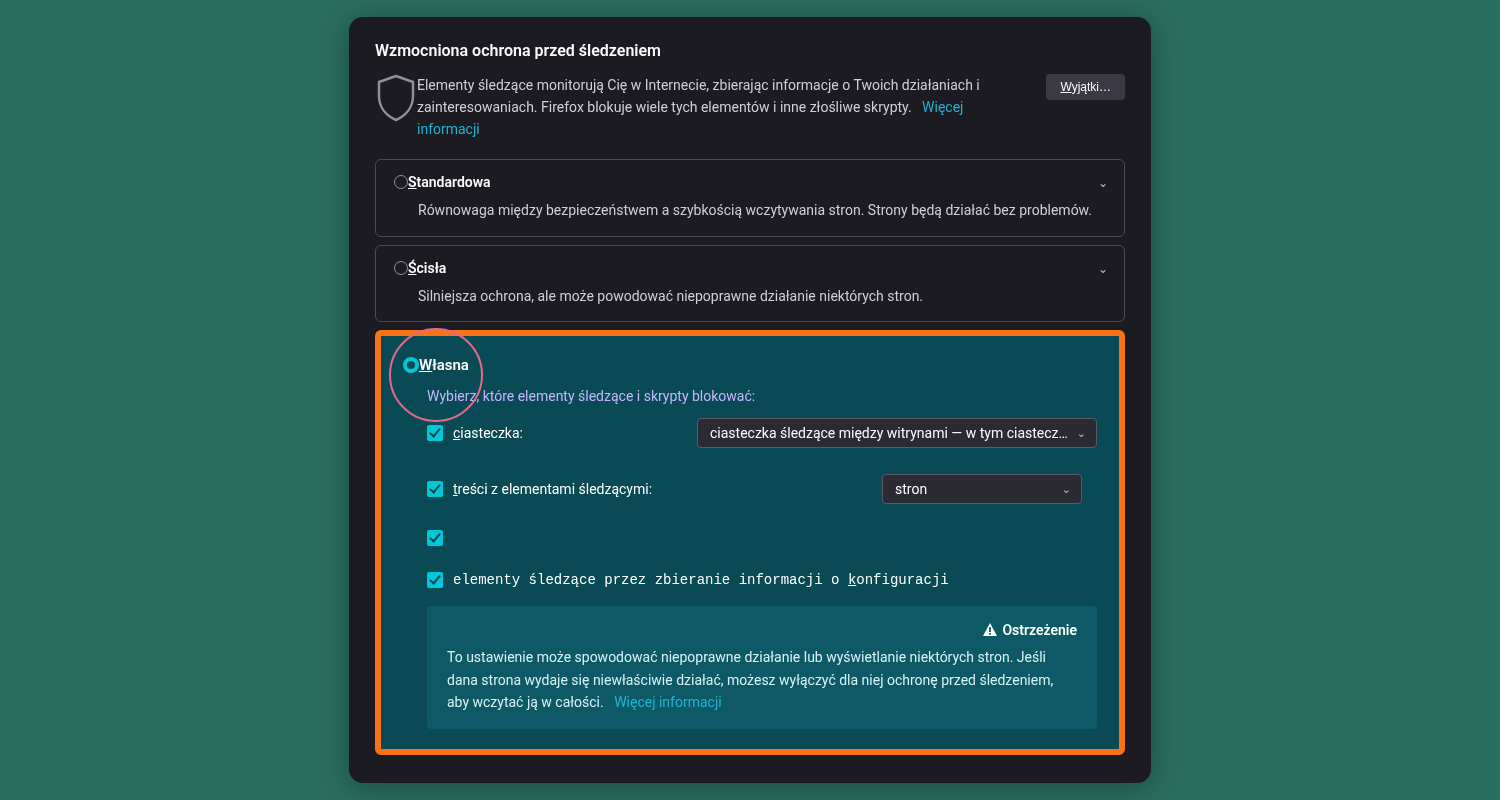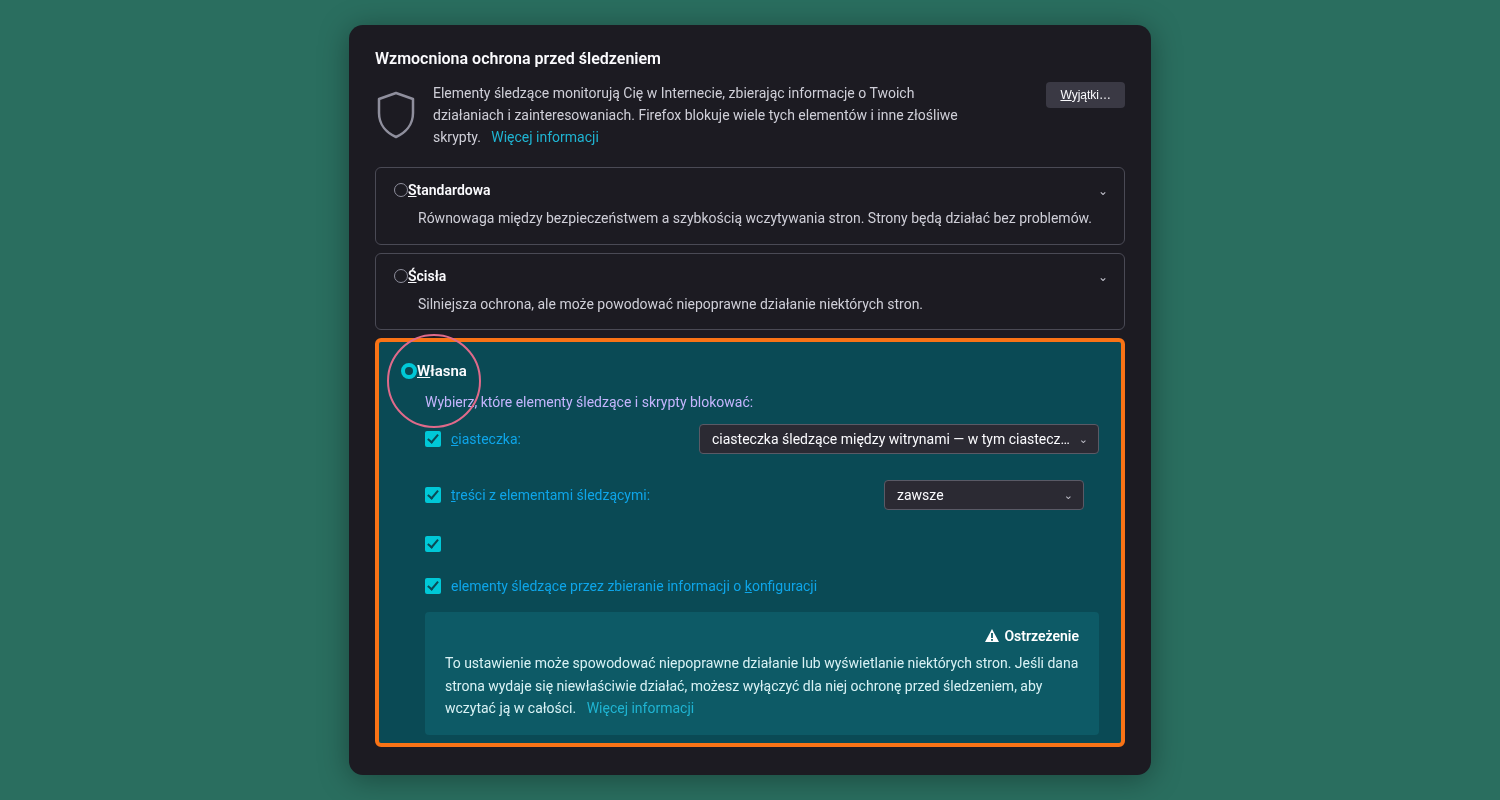--- a/index.html
+++ b/index.html
@@ -22,22 +22,21 @@
     box-shadow: 0 4px 30px rgba(0,0,0,.35);
     position: relative;
   }
   .title {
     font-size: 16px;
     font-weight: 600;
     margin-bottom: 14px;
   }
   .intro {
     display: flex;
-    gap: 16px;
-    align-items: center;
+    align-items: flex-start;
     margin-bottom: 18px;
   }
   .shield-svg { flex-shrink: 0; }
   .intro-text {
     color: #cfcfd8;
     line-height: 1.6;
     font-size: 14px;
     flex: 1;
   }
   .link {
@@ -97,22 +96,22 @@
   }
   .option-desc {
     color: #cfcfd8;
     margin-top: 10px;
     padding-left: 24px;
     line-height: 1.55;
   }
 
   .option-card.selected {
     background: #0a4a55;
-    border: 4px solid #f97316;
-    padding: 20px 22px 8px 22px;
+    border: 6px solid #f97316;
+    padding: 20px 22px 20px 22px;
   }
 
   .highlight-ring {
     position: absolute;
     width: 94px;
     height: 94px;
     border: 2px solid #e06a8a;
     border-radius: 50%;
     top: -28px;
     left: -14px;
@@ -142,21 +141,21 @@
     content: "";
     position: absolute;
     left: 5px;
     top: 1px;
     width: 4px;
     height: 9px;
     border: solid #0a4a55;
     border-width: 0 2px 2px 0;
     transform: rotate(40deg);
   }
-  .check-label { color: #0ea5e9; }
+  .check-label { color: #ffffff; }
   .check-label .ul { text-decoration: underline; }
   .select {
     background: #2b2a33;
     border: 1px solid #5a5a66;
     border-radius: 4px;
     padding: 6px 28px 6px 12px;
     color: #fbfbfe;
     font-size: 14px;
     position: relative;
     white-space: nowrap;
@@ -246,30 +245,30 @@
       <div class="select">
         <span>ciasteczka śledzące między witrynami — w tym ciasteczk…</span>
         <span class="chev-s">⌄</span>
       </div>
     </div>
 
     <div class="row-tracking">
       <div class="checkbox"></div>
       <div class="check-label"><span class="ul">t</span><span>reści z elementami śledzącymi:</span></div>
       <div class="select">
-        <span>zawsze</span>
+        <span>stron</span>
         <span class="chev-s">⌄</span>
       </div>
     </div>
 
     <div class="check-row">
       <div class="checkbox"></div>
     </div>
 
-    <div class="check-row" style="margin-bottom:18px;">
+    <div class="check-row" style="margin-bottom:18px;font-family:Liberation Mono, monospace;">
       <div class="checkbox"></div>
       <div class="check-label"><span>elementy śledzące przez zbieranie informacji o </span><span class="ul">k</span><span>onfiguracji</span></div>
     </div>
 
     <div class="warning-box">
       <div class="warn-head">
         <svg width="16" height="16" viewBox="0 0 16 16">
             <path d="M8 1 L15 14 H1 Z" fill="#fff"></path>
             <rect x="7.1" y="5" width="1.8" height="5" fill="#0d5a66"></rect>
             <rect x="7.1" y="11" width="1.8" height="1.8" fill="#0d5a66"></rect>

